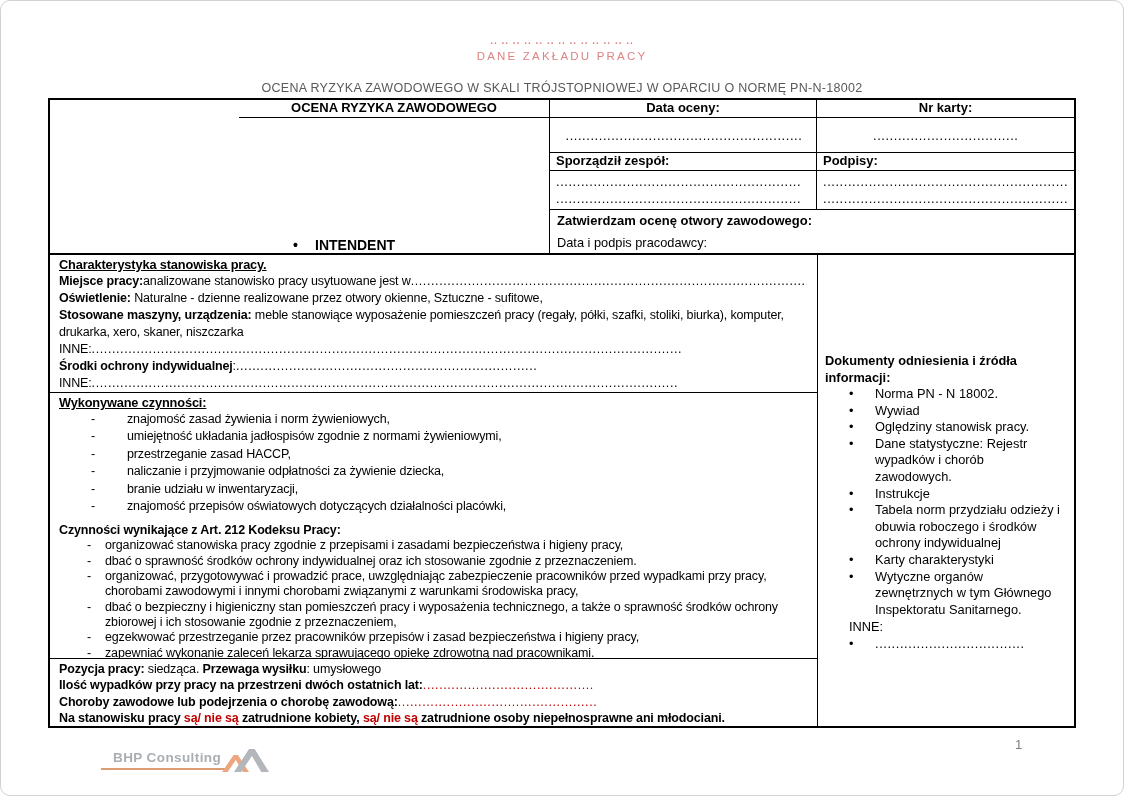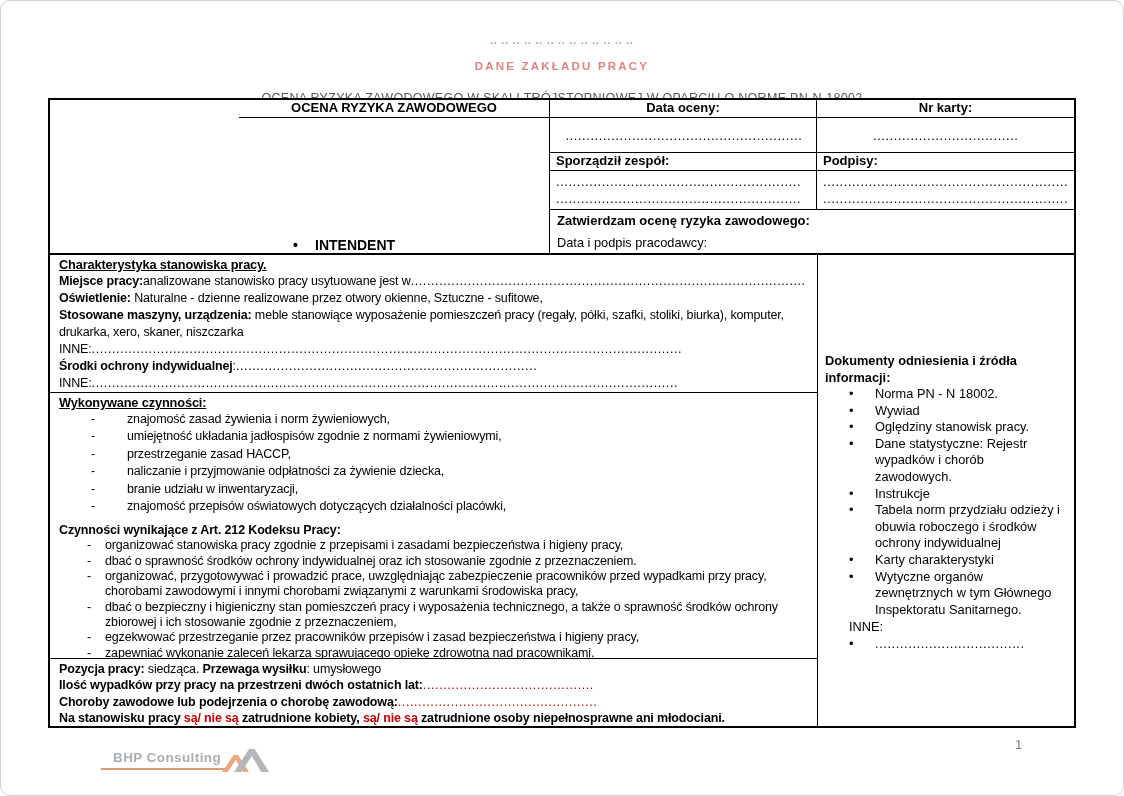--- a/index.html
+++ b/index.html
@@ -5,21 +5,21 @@
   * { margin:0; padding:0; box-sizing:border-box; }
   html,body { background:#fff; }
   body { font-family:"Liberation Sans", sans-serif; color:#000; }
   .page {
     position:relative; width:1124px; height:796px; background:#fff;
     border:1px solid #cfd2d6; border-radius:10px; overflow:hidden;
   }
   
   .doc-header { position:absolute; top:34px; left:0; width:100%; text-align:center; }
   .dashes { font-size:10px; font-weight:bold; letter-spacing:1px; color:#e08585; line-height:12px; }
-  .doc-title { font-size:11.5px; font-weight:bold; letter-spacing:2.2px; color:#dd8383; line-height:16px; margin-top:11px; }
+  .doc-title { font-size:11.5px; font-weight:normal; letter-spacing:2.2px; color:#dd8383; line-height:16px; margin-top:1px; }
   .doc-subtitle { font-size:12.5px; color:#595959; letter-spacing:.3px; line-height:18px; margin-top:15px; }
 
   
   .tbl { position:absolute; background:#fff; display:grid; border:2px solid #000; }
   .header-table {
     left:47px; top:97px; width:1028px; height:157px;
     grid-template-columns:189px 311px 267px 1fr;
     grid-template-rows:18px 35px 18px 39px 1fr;
   }
   .body-table {
@@ -130,21 +130,21 @@
     <div class="cell cD4 bb dotl">
       <div class="fline">
           <span class="ld w245">............................................................................................................................................................................................................................................................................................................</span>
         </div>
       <div class="fline">
           <span class="ld w245">............................................................................................................................................................................................................................................................................................................</span>
         </div>
     </div>
 
     <div class="cell cE">
-      <div class="top">Zatwierdzam ocenę ryzyka zawodowego:</div>
+      <div class="top">Zatwierdzam ocenę otwory zawodowego:</div>
       <div class="bot">Data i podpis pracodawcy:</div>
     </div>
   </div>
 
   <div class="tbl body-table">
 
     <div class="cell bL1 br bb">
       <div class="sec-title u">Charakterystyka stanowiska pracy.</div>
       <div class="fline">
         <b class="lab">Miejsce pracy:</b>

